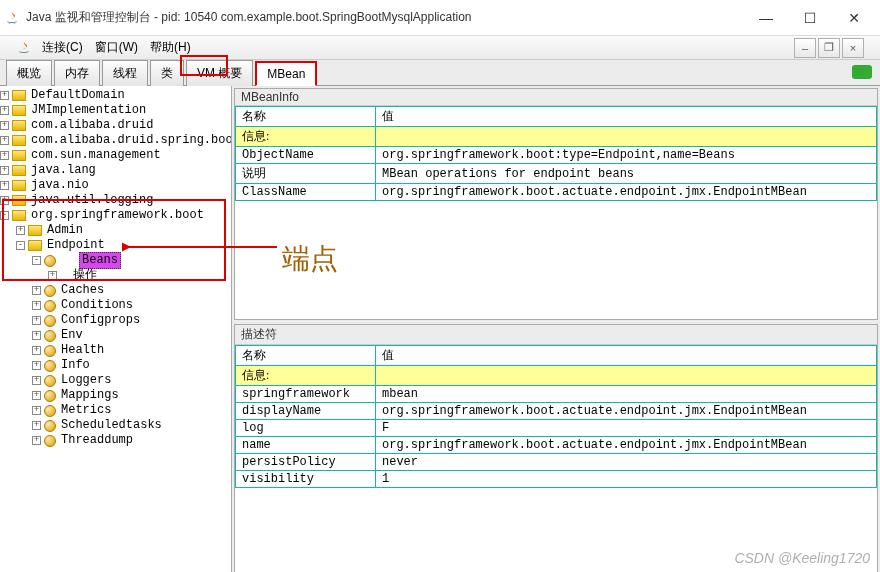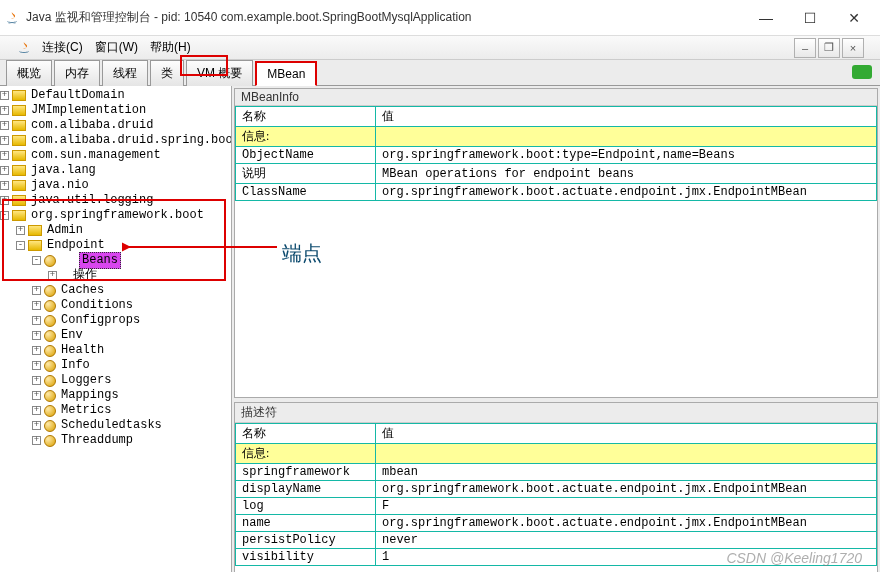--- a/index.html
+++ b/index.html
@@ -23,31 +23,31 @@
 .treerow { display: flex; align-items: center; height: 15px; white-space: nowrap; }
 .expander { width: 9px; height: 9px; border: 1px solid #888; display: inline-flex; align-items: center; justify-content: center; font-size: 9px; line-height: 7px; color: #555; margin-right: 3px; background: #fff; flex-shrink: 0; }
 .noexp { width: 11px; display: inline-block; flex-shrink: 0; }
 .folder { width: 14px; height: 11px; background: linear-gradient(#ffe680,#e6b800); border: 1px solid #c90; margin-right: 3px; flex-shrink: 0; }
 .bean { width: 12px; height: 12px; border-radius: 50%; background: radial-gradient(circle at 30% 30%, #ffe9a8, #d9a000); border: 1px solid #b07800; margin-right: 3px; flex-shrink: 0; }
 .treerow .lbl { padding: 0 2px; }
 .treerow .lbl.sel { background: #d946ef; border: 1px dotted #333; margin-left: 20px; }
 .redbox1 { position: absolute; border: 2px solid #d00; left: 2px; top: 113px; width: 224px; height: 82px; pointer-events: none; }
 .redbox2 { position: absolute; border: 2px solid #d00; left: 180px; top: 55px; width: 48px; height: 21px; pointer-events: none; z-index: 10; }
 .arrow { position: absolute; left: 122px; top: 237px; z-index: 20; pointer-events: none; }
-.annot { position: absolute; left: 282px; top: 240px; font-size: 20px; color: #0c4a6e; z-index: 20; pointer-events: none; }
+.annot { position: absolute; left: 282px; top: 240px; font-size: 28px; color: #a16207; z-index: 20; pointer-events: none; }
 .right { flex: 1; display: flex; flex-direction: column; background: #ececec; padding: 2px; }
 .panel { border: 1px solid #aaa; background: #fff; margin-bottom: 4px; }
-.panel.top { flex: 0 0 auto; height: 310px; display: flex; flex-direction: column; }
+.panel.top { flex: 0 0 auto; height: 232px; display: flex; flex-direction: column; }
 .panel-title { font-size: 12px; padding: 1px 6px; color: #333; background: #ececec; border-bottom: 1px solid #ccc; }
 .grid { width: 100%; border-collapse: collapse; font-family: "NSimSun","SimSun","Courier New",monospace; font-size: 12px; }
 .grid th, .grid td { border: 1px solid #14b8a6; text-align: left; padding: 1px 6px; height: 17px; font-weight: normal; }
 .grid th { background: #fff; }
 .grid .section td { background: #ffff99; font-family: SimSun; }
 .panel.bottom { flex: 1; display: flex; flex-direction: column; }
-.watermark { position: absolute; right: 18px; bottom: 6px; font-size: 14px; color: rgba(120,120,120,0.6); font-style: italic; font-family: Arial; z-index: 30; }
+.watermark { position: absolute; right: 10px; bottom: 6px; font-size: 14px; color: rgba(120,120,120,0.6); font-style: italic; font-family: Arial; z-index: 30; }
 </style>
 </head>
 <body>
 
 <div class="titlebar">
   <svg class="java-icon" viewBox="0 0 16 16">
       <path fill="#e76f00" d="M8 2c-1 2 2 3 2 5s-3 2-3 2 4-1 4-3-3-2-3-4z"></path>
       <path fill="#5382a1" d="M3 11c0 1 2 2 5 2s5-1 5-2c0 0-1 1-5 1s-5-1-5-1zm1 2c0 1 2 1 4 1s4 0 4-1c0 0-1 1-4 1s-4-1-4-1z"></path>
     </svg>
   <span class="title">Java 监视和管理控制台 - pid: 10540 com.example.boot.SpringBootMysqlApplication</span>

